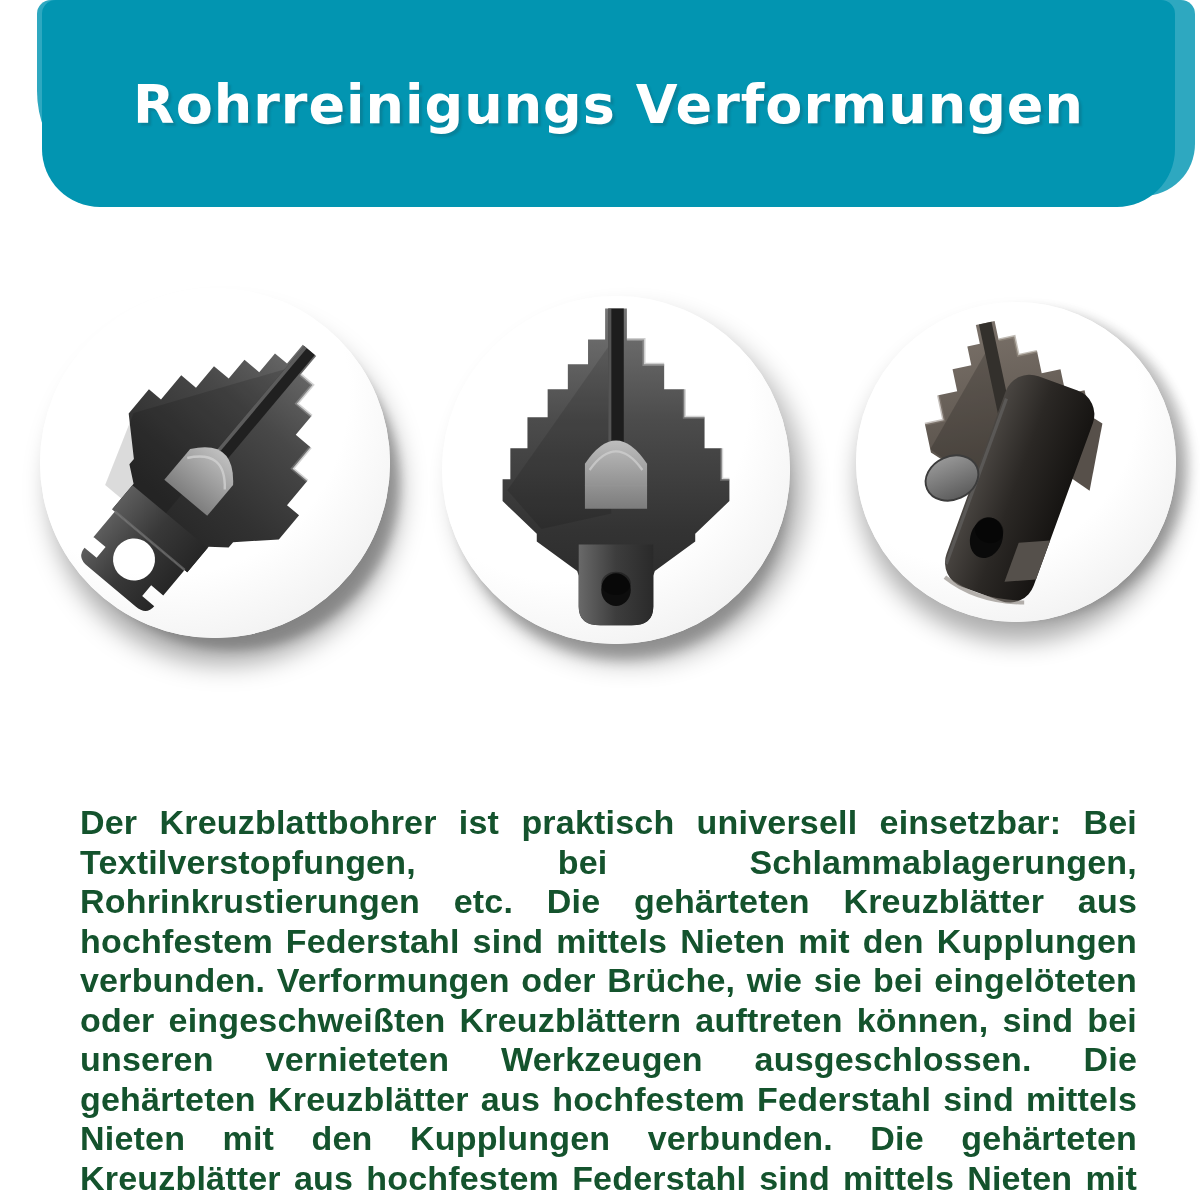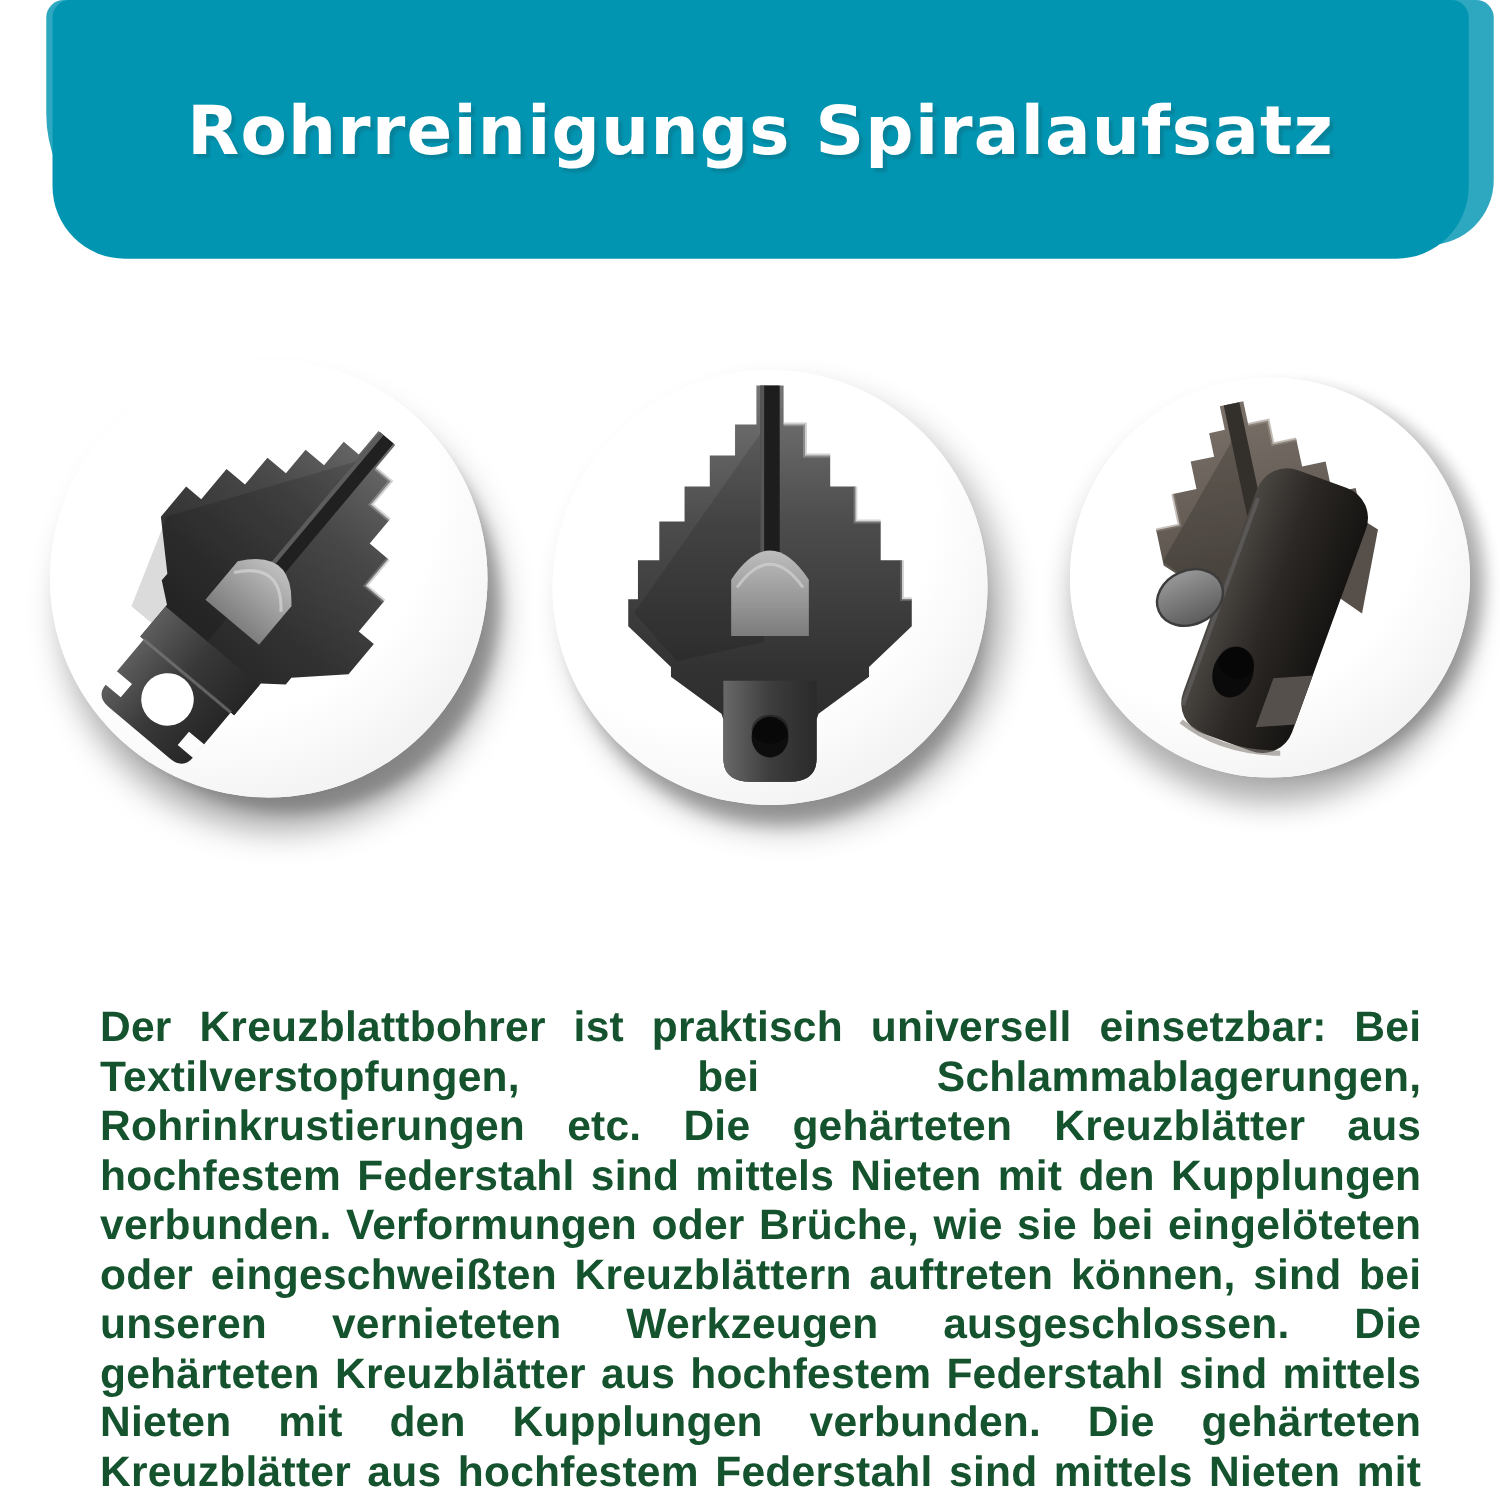--- a/index.html
+++ b/index.html
@@ -44,21 +44,21 @@
     text-align:justify;letter-spacing:0.2px;word-spacing:1.5px;
   }
 </style>
 </head>
 <body>
 
 <div class="canvas">
 
   <div class="banner-back"></div>
   <div class="banner">
-    <div class="banner-title">Rohrreinigungs Spiralaufsatz</div>
+    <div class="banner-title">Rohrreinigungs Verformungen</div>
   </div>
 
   <div class="pcircle c1" role="img" aria-label="drill-head-angled-left-photo">
     <svg viewBox="0 0 200 200">
       <defs>
         <linearGradient id="lBody" x1="0" y1="0" x2="0" y2="1">
           <stop offset="0" stop-color="#6e6e6e"></stop>
             <stop offset="0.35" stop-color="#484848"></stop>
           <stop offset="0.7" stop-color="#313131"></stop>
             <stop offset="1" stop-color="#242424"></stop>

